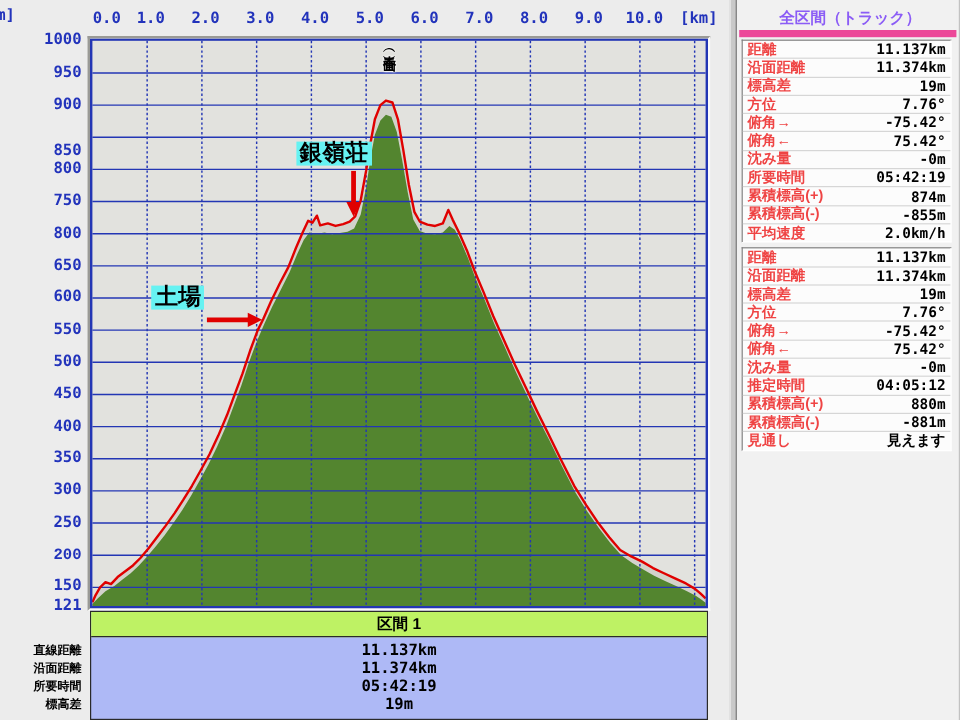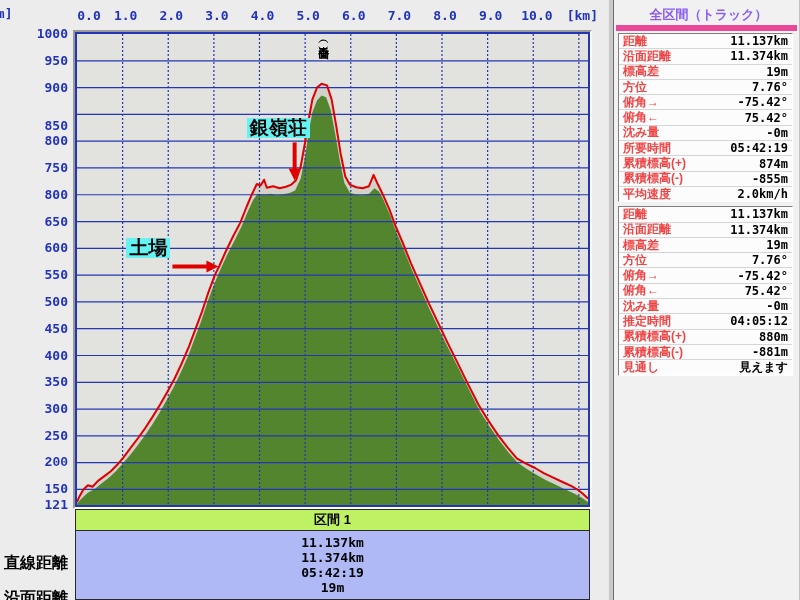--- a/index.html
+++ b/index.html
@@ -42,21 +42,21 @@
   #section-header{
     height:20px;background:#bef264;border-bottom:1px solid #2a2a2a;
     text-align:center;font-size:13px;font-weight:bold;line-height:20px;color:#000;
   }
   .section-val{
     height:15px;text-align:center;font-size:13px;font-weight:bold;line-height:15px;color:#000;
     font-family:"DejaVu Sans Mono","Liberation Mono",monospace;
   }
   #section-body{padding:4px 0 4px 0;}
   #bottom-left-labels{position:absolute;left:0;top:535px;width:68px;}
-  .blabel{height:15px;text-align:right;font-size:16px;font-weight:bold;line-height:15px;color:#000;margin-top:20px;}
+  .blabel{height:15px;text-align:right;font-size:10px;font-weight:bold;line-height:15px;color:#000;}
   
   #splitter{position:absolute;left:608px;top:0;width:5px;height:600px;background:#c9c9c9;border-left:1px solid #e8e8e8;}
   
   #panel{
     position:absolute;left:613px;top:0;width:187px;height:600px;
     background:#f1f1f1;border-left:1px solid #6e6e6e;border-right:1px solid #c2c2c2;
     box-sizing:border-box;
   }
   .panel-header{
     margin:5px 2px 2px 2px;height:20px;line-height:20px;padding-left:4px;

